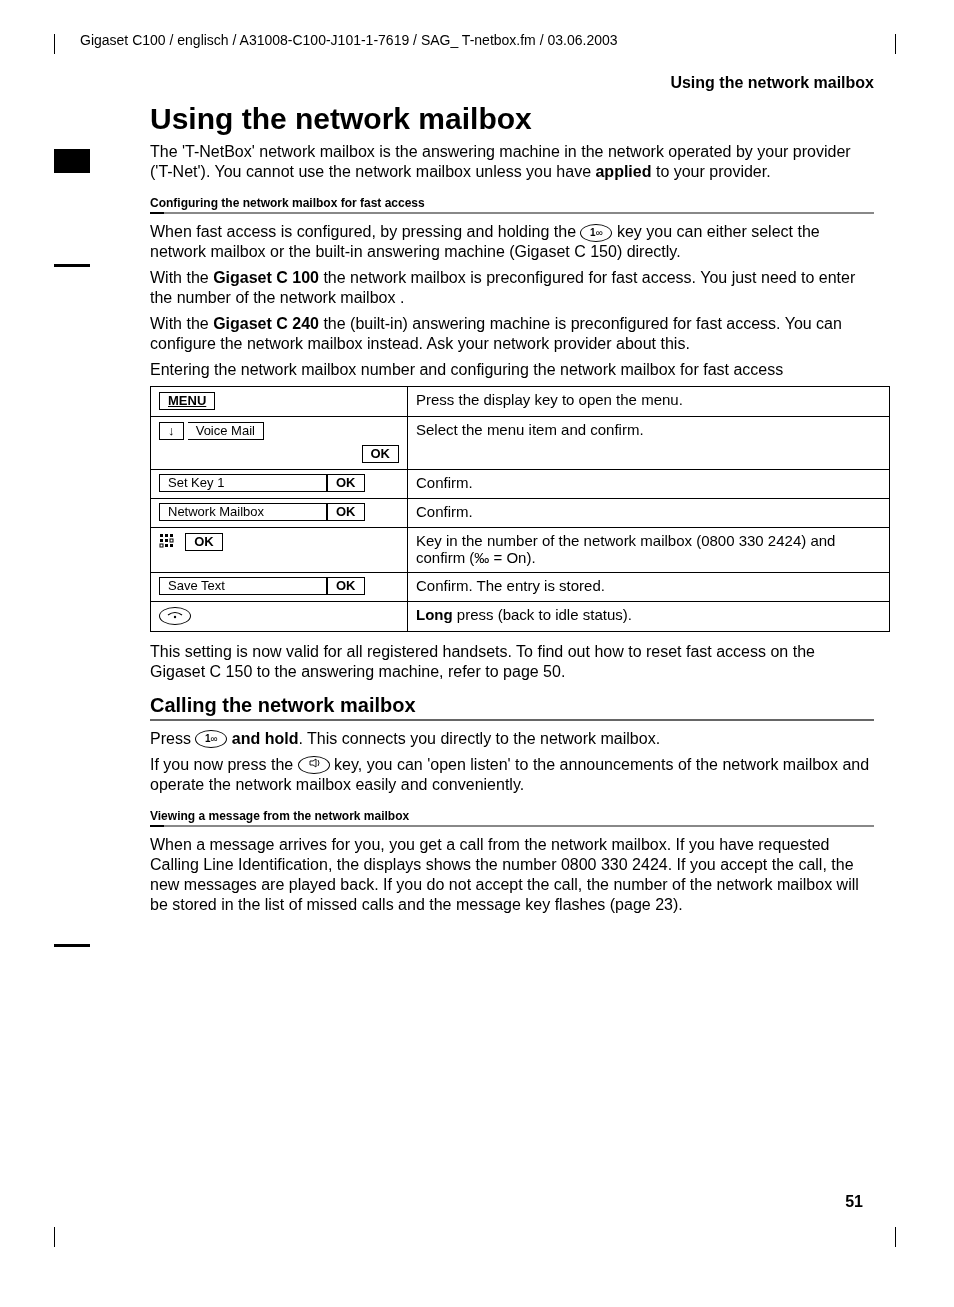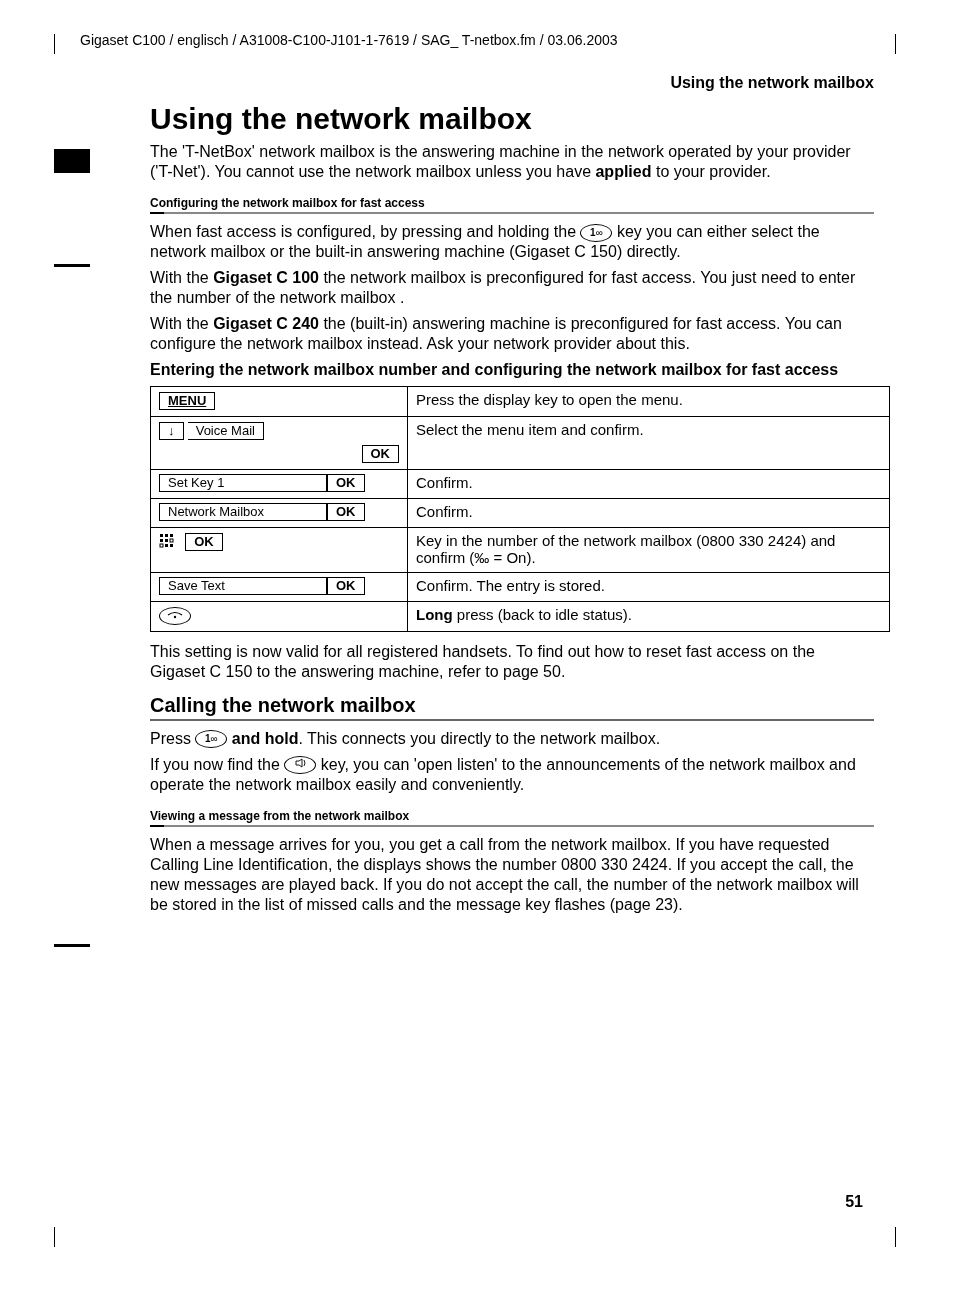--- a/index.html
+++ b/index.html
@@ -168,21 +168,21 @@
   <div class="body-col">
     <p>
       <span>When fast access is configured, by pressing and holding the </span><span class="oval-key"><b>1</b>∞</span><span> key you can either select the network mailbox or the built-in answering machine (Gigaset C 150) directly.</span>
     </p>
     <p>
       <span>With the </span><b>Gigaset C 100</b><span> the network mailbox is preconfigured for fast access. You just need to enter the number of the network mailbox .</span>
     </p>
     <p>
       <span>With the </span><b>Gigaset C 240</b><span> the (built-in) answering machine is preconfigured for fast access. You can configure the network mailbox instead. Ask your network provider about this.</span>
     </p>
-    <p style="font-weight:bold;">Entering the network mailbox number and configuring the network mailbox for fast access</p>
+    <p style="font-weight:normal;">Entering the network mailbox number and configuring the network mailbox for fast access</p>
   </div>
 
   <table class="steps">
     <tbody>
         <tr>
       <td class="left">
         <span class="kbox menu">MENU</span>
       </td>
       <td>Press the display key to open the menu.</td>
     </tr>
@@ -263,21 +263,21 @@
   </div>
 
   <h3 class="subhead">Calling the network mailbox</h3>
   <div class="hr-thin"></div>
   <div class="body-col">
     <p>
       <span>Press </span><span class="oval-key"><b>1</b>∞</span>
       <b> and hold</b><span>. This connects you directly to the network mailbox.</span>
     </p>
     <p>
-      <span>If you now find the </span><span class="oval-key">
+      <span>If you now press the </span><span class="oval-key">
         <svg width="26" height="12" viewBox="0 0 26 12" style="vertical-align:top">
           <path d="M9 4 L9 8 L12 8 L15 10 L15 2 L12 4 Z" fill="none" stroke="#000" stroke-width="0.9"></path>
           <path d="M17 3 Q19 6 17 9" fill="none" stroke="#000" stroke-width="0.9"></path>
         </svg>
       </span><span> key, you can 'open listen' to the announcements of the network mailbox and operate the network mailbox easily and conveniently.</span>
     </p>
   </div>
 
   <div class="side-bar-black" style="top:944px;"></div>
   <h2 class="section">Viewing a message from the network mailbox</h2>

